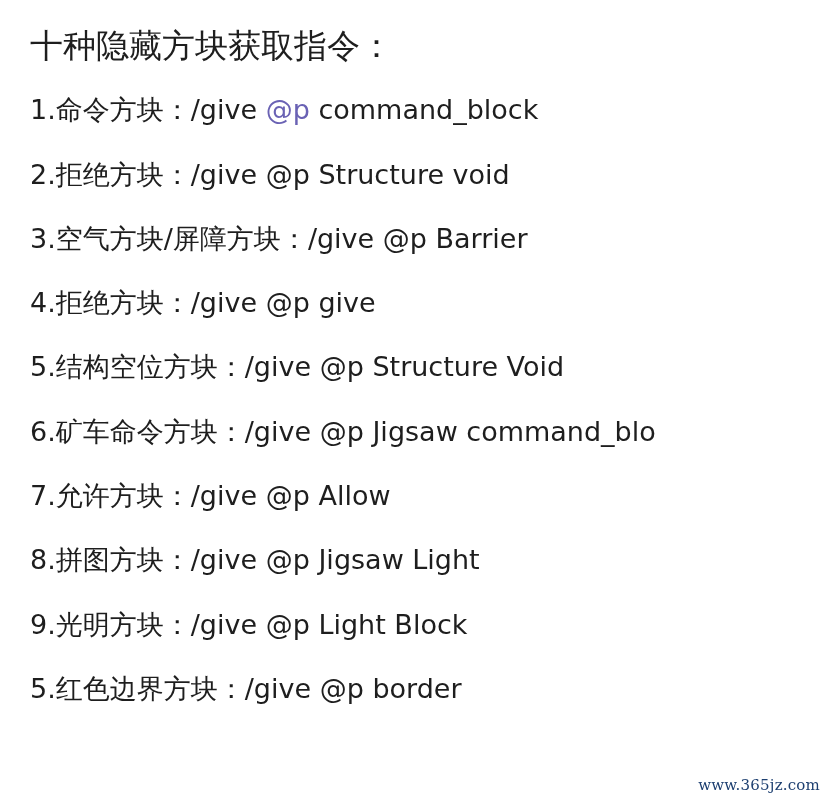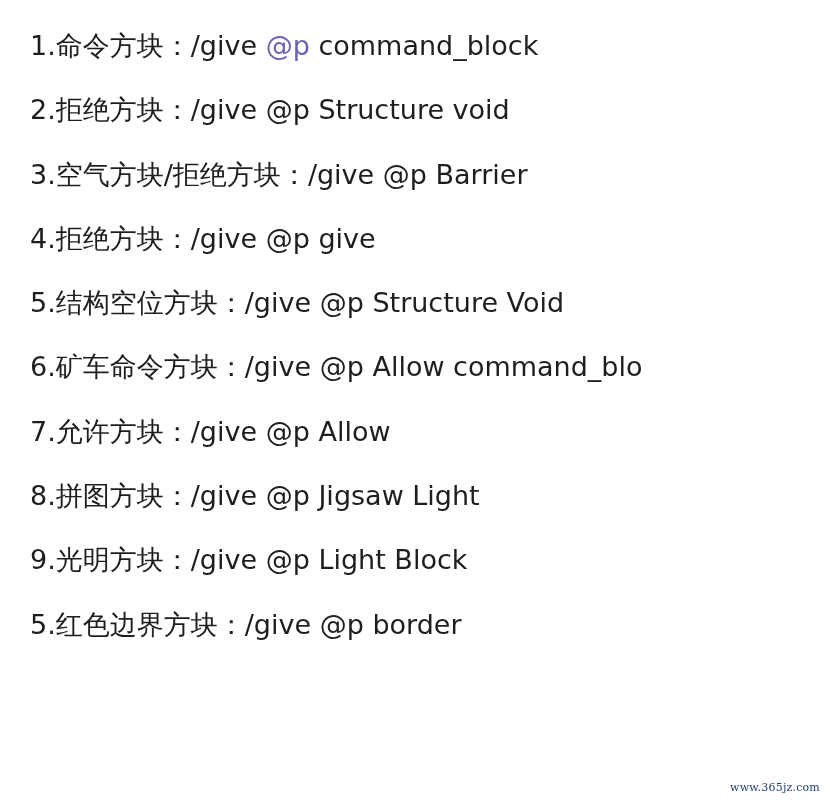--- a/index.html
+++ b/index.html
@@ -32,52 +32,53 @@
       font-size: 33px;
     }
     .mention {
       color: #6a62b4;
     }
     .watermark {
       position: absolute;
       right: 10px;
       bottom: 6px;
       font-family: "DejaVu Serif", "Liberation Serif", serif;
-      font-size: 11px;
+      font-size: 15px;
       color: #1d3f70;
       letter-spacing: 0.2px;
     }
   </style>
 </head>
 <body>
 
 <div class="doc">
+  <div class="line title">十种隐藏方块获取指令：</div>
 
   <div class="line">
     <span>1.</span><span>命令方块：</span><span>/give </span><span class="mention">@p</span><span> command_block</span>
   </div>
 
   <div class="line">
     <span>2.</span><span>拒绝方块：</span><span>/give </span><span>@p</span><span> Structure void</span>
   </div>
 
   <div class="line">
-    <span>3.</span><span>空气方块/拒绝方块：</span><span>/give </span><span>@p</span><span> Barrier</span>
+    <span>3.</span><span>空气方块/屏障方块：</span><span>/give </span><span>@p</span><span> Barrier</span>
   </div>
 
   <div class="line">
     <span>4.</span><span>拒绝方块：</span><span>/give </span><span>@p</span><span> give</span>
   </div>
 
   <div class="line">
     <span>5.</span><span>结构空位方块：</span><span>/give </span><span>@p</span><span> Structure Void</span>
   </div>
 
   <div class="line">
-    <span>6.</span><span>矿车命令方块：</span><span>/give </span><span>@p</span><span> Allow command_blo</span>
+    <span>6.</span><span>矿车命令方块：</span><span>/give </span><span>@p</span><span> Jigsaw command_blo</span>
   </div>
 
   <div class="line">
     <span>7.</span><span>允许方块：</span><span>/give </span><span>@p</span><span> Allow</span>
   </div>
 
   <div class="line">
     <span>8.</span><span>拼图方块：</span><span>/give </span><span>@p</span><span> Jigsaw Light</span>
   </div>
 

